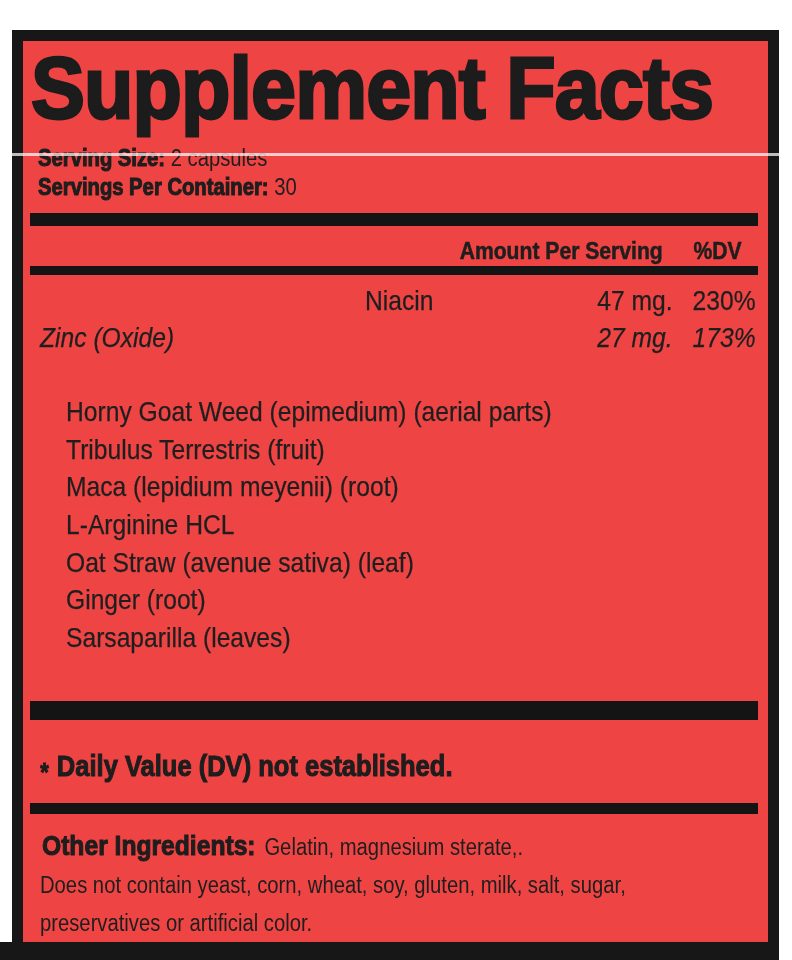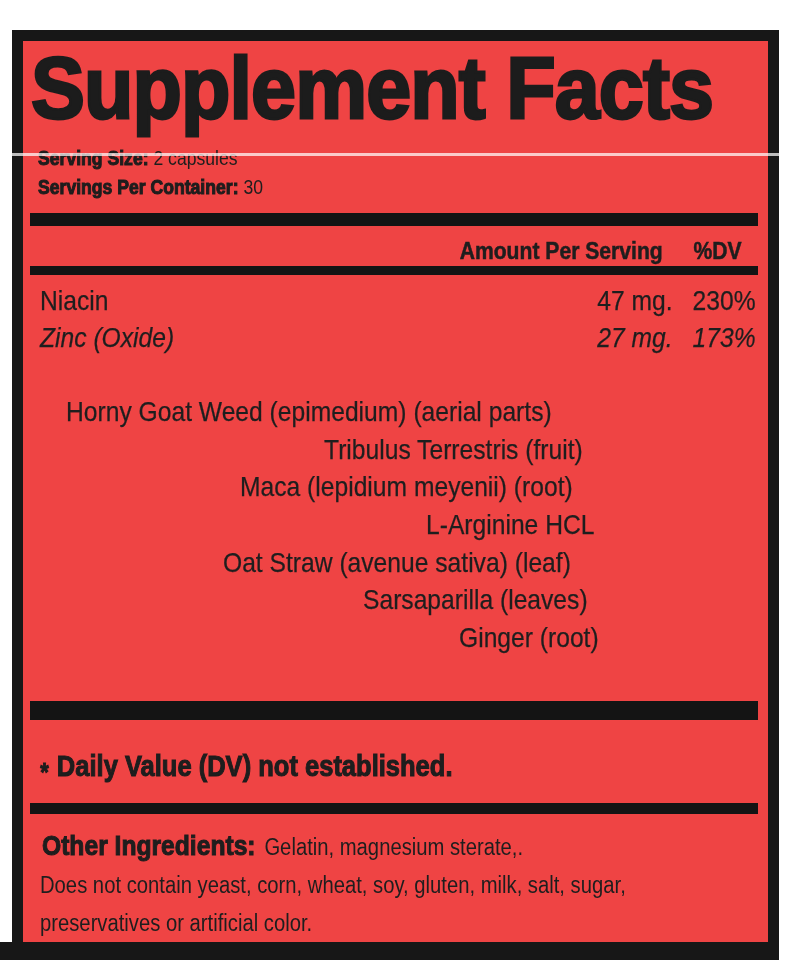--- a/index.html
+++ b/index.html
@@ -32,47 +32,47 @@
 
   .title {
     position:absolute; left:8px; top:3px;
     font-size:87px; font-weight:bold; line-height:1.02;
     letter-spacing:-1px; color:#1c1c1c;
     -webkit-text-stroke:2.8px #1c1c1c;
     transform:scaleX(0.93); transform-origin:0 0; white-space:nowrap;
   }
   .serving {
     position:absolute; left:15px; top:103px;
-    font-size:20px; line-height:29px;
+    font-size:23px; line-height:29px;
   }
   .serving .lbl { font-weight:bold; -webkit-text-stroke:1px #1c1c1c; }
   .serving .val { font-weight:normal; }
 
   .bar  { position:absolute; left:7px; width:728px; background:#141414; }
   .bar-top    { top:172px; height:13px; }
   .bar-rule   { top:225px; height:9px; }
   .bar-mid    { top:660px; height:19px; }
   .bar-other  { top:762px; height:11px; }
 
   .thead { position:absolute; left:0; right:0; top:196px; height:28px; font-size:24px; font-weight:bold; }
   .thead .amount-h { position:absolute; right:105px;text-align:center; -webkit-text-stroke:0.5px #1c1c1c; }
   .thead .dv-h     { position:absolute; right:26px;  -webkit-text-stroke:0.5px #1c1c1c; }
 
   .nrow { position:absolute; left:17px; right:0; height:34px; font-size:28px; }
-  .nrow-0 { top:244px; }
+  .nrow-0 { top:244px;text-align:center; }
   .nrow-1 { top:281px;font-style:italic; }
   .nrow-2 { top:318px; }
   .nrow .amt { position:absolute; right:95px; }
   .nrow .dv  { position:absolute; right:12px; }
   .nrow-2 .amt { right:55px; top:-8px; }
   .nrow-2 .dv  { right:17px; top:-6px; letter-spacing:1px; }
 
   .blend-list {
     position:absolute; left:43px; top:352px; margin:0; padding:0;
-    list-style:none; font-size:28px;text-align:right;
+    list-style:none; font-size:28px;
   }
   .blend-list li { height:37.7px; line-height:37.7px; }
 
   .footnote { position:absolute; left:17px; top:709px; font-size:29px; font-weight:bold; -webkit-text-stroke:1px #1c1c1c; }
   .footnote .star { display:inline-block; transform:translateY(5px) scaleX(0.95); font-size:26px; margin-right:9px; }
 
   .other { position:absolute; left:19px; top:789px; font-size:28px; }
   .other .olbl { font-weight:bold; -webkit-text-stroke:1px #1c1c1c; }
   .other .oval { font-size:23px; margin-left:10px; }
 
@@ -115,22 +115,22 @@
     <span class="amt"><span class="cond-r semib">27 mg.</span></span>
     <span class="dv"><span class="cond-r semib">173%</span></span>
   </div>
 
   <ul class="blend-list">
     <li><span class="cond semib">Horny Goat Weed (epimedium) (aerial parts)</span></li>
     <li><span class="cond semib">Tribulus Terrestris (fruit)</span></li>
     <li><span class="cond semib">Maca (lepidium meyenii) (root)</span></li>
     <li><span class="cond semib">L-Arginine HCL</span></li>
     <li><span class="cond semib">Oat Straw (avenue sativa) (leaf)</span></li>
+    <li><span class="cond semib">Ginger (root)</span></li>
     <li><span class="cond semib">Sarsaparilla (leaves)</span></li>
-    <li><span class="cond semib">Ginger (root)</span></li>
   </ul>
 
   <div class="bar bar-mid"></div>
 
   <div class="footnote">
     <span class="cond"><span class="star">*</span><span>Daily Value (DV) not established.</span></span>
   </div>
 
   <div class="bar bar-other"></div>
 

